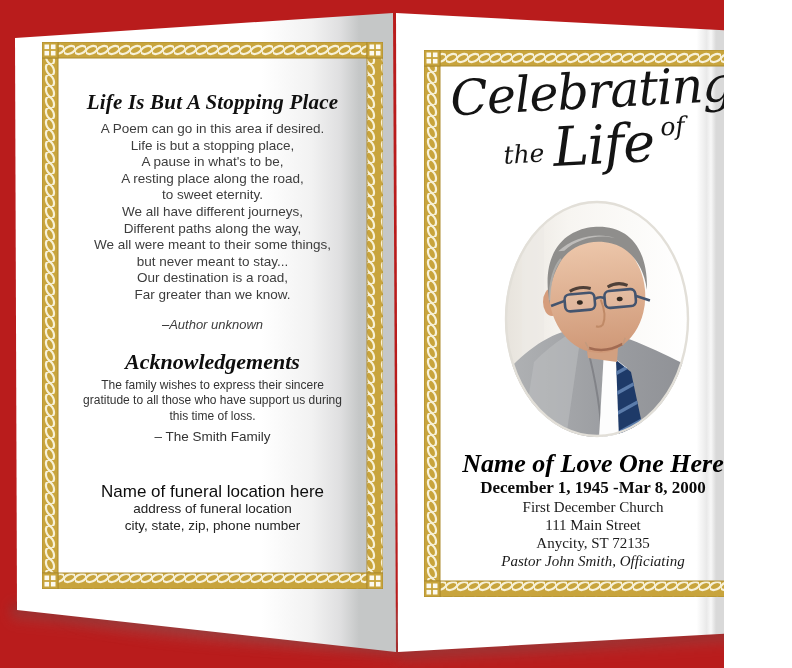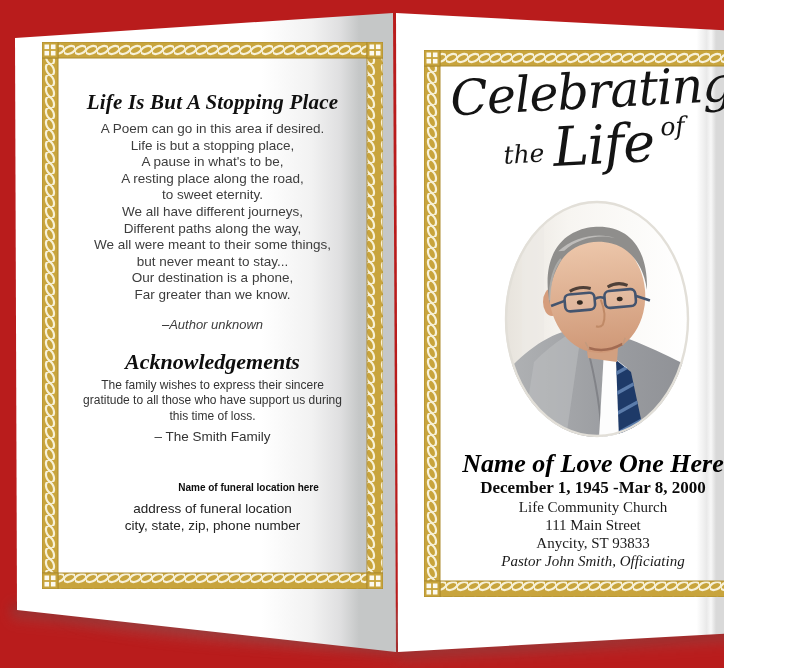--- a/index.html
+++ b/index.html
@@ -47,21 +47,21 @@
   .p-dot  { fill:#FCFAF0; }
 
   
   .lp-block { position:absolute; left:42px; width:341px; text-align:center; }
   .poem-title { top:90px; font:italic bold 21px "Liberation Serif", serif; color:#101010; letter-spacing:.2px; }
   .poem { top:121px; font-size:13.5px; line-height:16.6px; color:#3d3d3d; }
   .attribution { top:317px; font:italic 13px "Liberation Sans", sans-serif; color:#3c3c3c; }
   .ack-title { top:349px; font:italic bold 22px "Liberation Serif", serif; color:#0e0e0e; }
   .ack-body { top:378px; font-size:12px; line-height:15.4px; color:#333333; }
   .ack-sign { top:429px; font-size:13.5px; color:#333333; }
-  .loc-name { top:482px; font-weight:bold; font-size:10px; color:#0d0d0d;padding-left:36px; }
+  .loc-name { top:482px; font-weight:normal; font-size:17px; color:#0d0d0d; }
   .loc-addr { top:501px; font-size:13.5px; line-height:16.6px; color:#222222; }
 
   
   .rp-block { position:absolute; left:424px; width:338px; text-align:center; }
   .script-wrap { top:66px; transform:rotate(-3deg); color:#141414; }
   .script-line1 {
     font:italic 49px "DejaVu Serif", serif; letter-spacing:-1px; line-height:52px;
   }
   .script-line2 { display:flex; justify-content:center; align-items:flex-start; margin-top:-4px; }
   .script-the { font:italic 25px "DejaVu Serif", serif; transform:translateY(22px); margin-right:9px; }
@@ -141,21 +141,21 @@
     <div class="lp-block poem">
       <div>A Poem can go in this area if desired.</div>
       <div>Life is but a stopping place,</div>
       <div>A pause in what's to be,</div>
       <div>A resting place along the road,</div>
       <div>to sweet eternity.</div>
       <div>We all have different journeys,</div>
       <div>Different paths along the way,</div>
       <div>We all were meant to their some things,</div>
       <div>but never meant to stay...</div>
-      <div>Our destination is a phone,</div>
+      <div>Our destination is a road,</div>
       <div>Far greater than we know.</div>
     </div>
 
     <div class="lp-block attribution">–Author unknown</div>
 
     <div class="lp-block ack-title">Acknowledgements</div>
 
     <div class="lp-block ack-body">
       <div>The family wishes to express their sincere</div>
       <div>gratitude to all those who have support us during</div>
@@ -288,19 +288,19 @@
           <path d="M80,147 Q96,154 114,146" stroke="#a26b52" stroke-width="2.6" fill="none"></path>
           <path d="M77,141 Q79,146 80,148" stroke="#c49a7d" stroke-width="1.6" fill="none"></path>
           <path d="M117,140 Q115,145 114,147" stroke="#c49a7d" stroke-width="1.6" fill="none"></path>
         </g>
       </g>
       <ellipse cx="93" cy="119" rx="91" ry="117" fill="none" stroke="#e2dfd8" stroke-width="2.4"></ellipse>
     </svg>
 
     <div class="rp-block cover-name">Name of Love One Here</div>
     <div class="rp-block cover-dates">December 1, 1945 -Mar 8, 2000</div>
-    <div class="rp-block cover-church">Life Community Church</div>
+    <div class="rp-block cover-church">First December Church</div>
     <div class="rp-block cover-street">111 Main Street</div>
-    <div class="rp-block cover-city">Anycity, ST 93833</div>
+    <div class="rp-block cover-city">Anycity, ST 72135</div>
     <div class="rp-block cover-officiant">Pastor John Smith, Officiating</div>
   </div>
 
 </div>
 
 </body></html>

